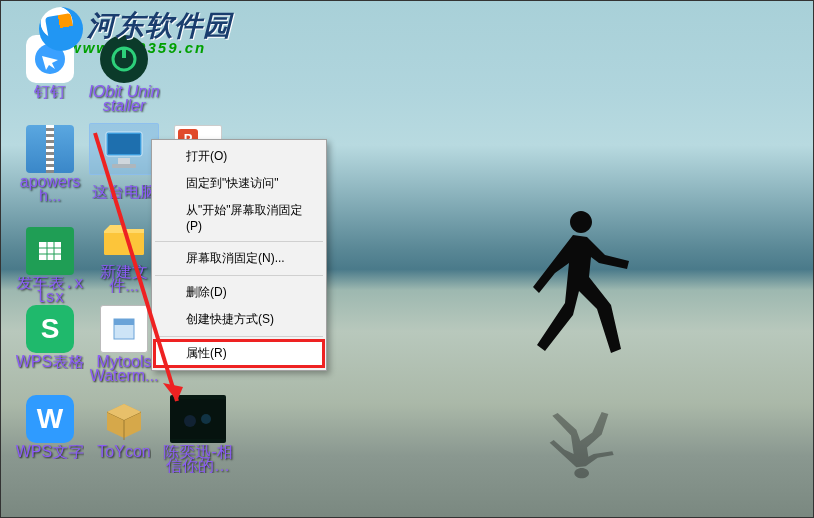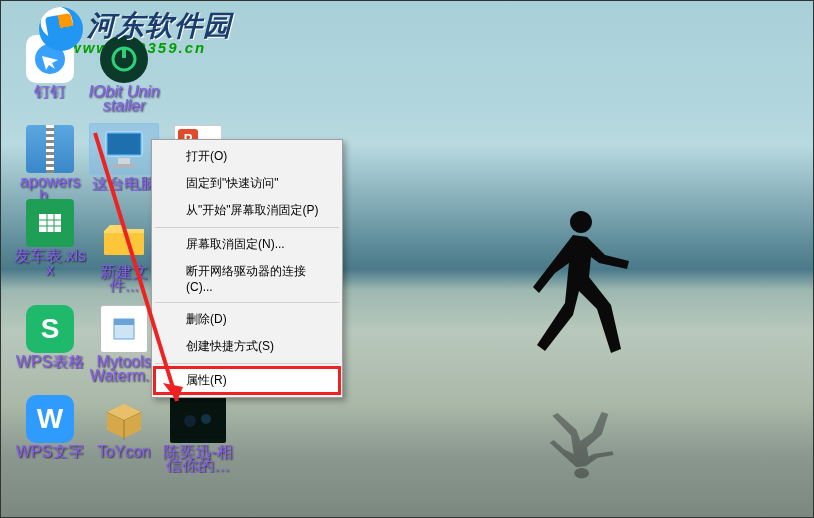--- a/index.html
+++ b/index.html
@@ -50,21 +50,21 @@
 .icon.selected .thumb-wrap { background: rgba(120,180,230,.45); border:1px solid rgba(140,190,240,.8); }
 .thumb-wrap { padding:2px 10px 0; border-radius:2px; }
 .label {
   margin-top: 2px; font-size: 16px; color: #8b5cf6; line-height: 14px;
   text-shadow: 1px 1px 2px rgba(0,0,0,.8);
   max-width: 74px; word-break: break-all; display:-webkit-box;
   -webkit-line-clamp:2; -webkit-box-orient:vertical; overflow:hidden;
 }
 
 .ctx {
-  position: absolute; left: 150px; top: 138px; width: 192px;
+  position: absolute; left: 150px; top: 138px; width: 176px;
   background: #f2f2f2; border: 1px solid #a0a0a0;
   box-shadow: 3px 3px 6px rgba(0,0,0,.3);
   padding: 3px 2px; font-size: 12px; z-index: 20;
 }
 .mi {
   padding: 5px 10px 5px 32px; position: relative; cursor: default;
   color: #000;
 }
 .sep { height: 1px; background: #d0d0d0; margin: 3px 1px; }
 .mi .shield {
@@ -126,42 +126,42 @@
       <div class="label">IObit Uninstaller</div>
     </div>
     <div class="icon" style="left: 12px; top: 122px;">
       <div class="thumb-wrap">
         <div class="thumb" style="background:linear-gradient(#5aa7e0,#3a87c8);border-radius:4px">
           <div style="width:8px;height:100%;background:repeating-linear-gradient(#fff 0 3px,#888 3px 6px);margin:0 auto"></div>
         </div>
       </div>
       <div class="label">apowersh...</div>
     </div>
-    <div class="icon selected" style="left: 86px; top: 122px;">
+    <div class="icon selected" style="left: 86px; top: 122px; gap: 8px;">
       <div class="thumb-wrap">
         <div class="thumb" style="background:transparent">
           <svg width="48" height="44">
             <rect x="6" y="4" width="36" height="24" rx="2" fill="#3a9bdc" stroke="#cfe8f8"></rect>
             <rect x="8" y="6" width="32" height="20" fill="#1e6fae"></rect>
             <rect x="18" y="30" width="12" height="6" fill="#cfd6dc"></rect>
             <rect x="12" y="36" width="24" height="4" rx="1" fill="#aeb6bc"></rect>
           </svg>
         </div>
       </div>
       <div class="label">这台电脑</div>
     </div>
     <div class="icon" style="left: 160px; top: 122px;">
       <div class="thumb-wrap">
         <div class="thumb" style="background:#fff;border:1px solid #ccc;border-radius:2px;position:relative">
           <div style="position:absolute;left:3px;top:3px;width:20px;height:20px;background:#e14a2b;border-radius:3px;color:#fff;font:bold 13px/20px sans-serif">P</div>
         </div>
       </div>
       <div class="label"></div>
     </div>
-    <div class="icon" style="left: 12px; top: 196px;">
+    <div class="icon" style="left: 12px; top: 224px; font-family: Liberation Mono, monospace;">
       <div class="thumb-wrap">
         <div class="thumb" style="background:#1f9e55;border-radius:4px">
           <svg width="30" height="30">
             <rect x="4" y="6" width="22" height="18" fill="#fff"></rect>
             <line x1="4" y1="12" x2="26" y2="12" stroke="#1f9e55"></line>
             <line x1="4" y1="18" x2="26" y2="18" stroke="#1f9e55"></line>
             <line x1="12" y1="6" x2="12" y2="24" stroke="#1f9e55"></line>
             <line x1="19" y1="6" x2="19" y2="24" stroke="#1f9e55"></line>
           </svg>
         </div>
@@ -227,21 +227,20 @@
       <div class="label">陈奕迅-相信你的人 (电...</div>
     </div>
   </div>
 
 <div class="ctx" id="ctxmenu">
     <div class="mi"><span>打开(O)</span></div>
     <div class="mi"><span>固定到"快速访问"</span></div>
     <div class="mi"><span>从"开始"屏幕取消固定(P)</span></div>
     <div class="sep"></div>
     <div class="mi"><span>屏幕取消固定(N)...</span></div>
-    <div class="mi"><span>断开网络驱动器的连接(C)...</span></div>
     <div class="sep"></div>
     <div class="mi"><span>删除(D)</span></div>
     <div class="mi"><span>创建快捷方式(S)</span></div>
     <div class="sep"></div>
     <div class="mi highlighted"><span>属性(R)</span></div>
   </div>
 
 <svg class="arrow" viewBox="0 0 120 300">
   <line x1="10" y1="8" x2="92" y2="276" stroke="#e22" stroke-width="4"></line>
   <polygon points="92,276 78,258 98,262" fill="#e22"></polygon>

